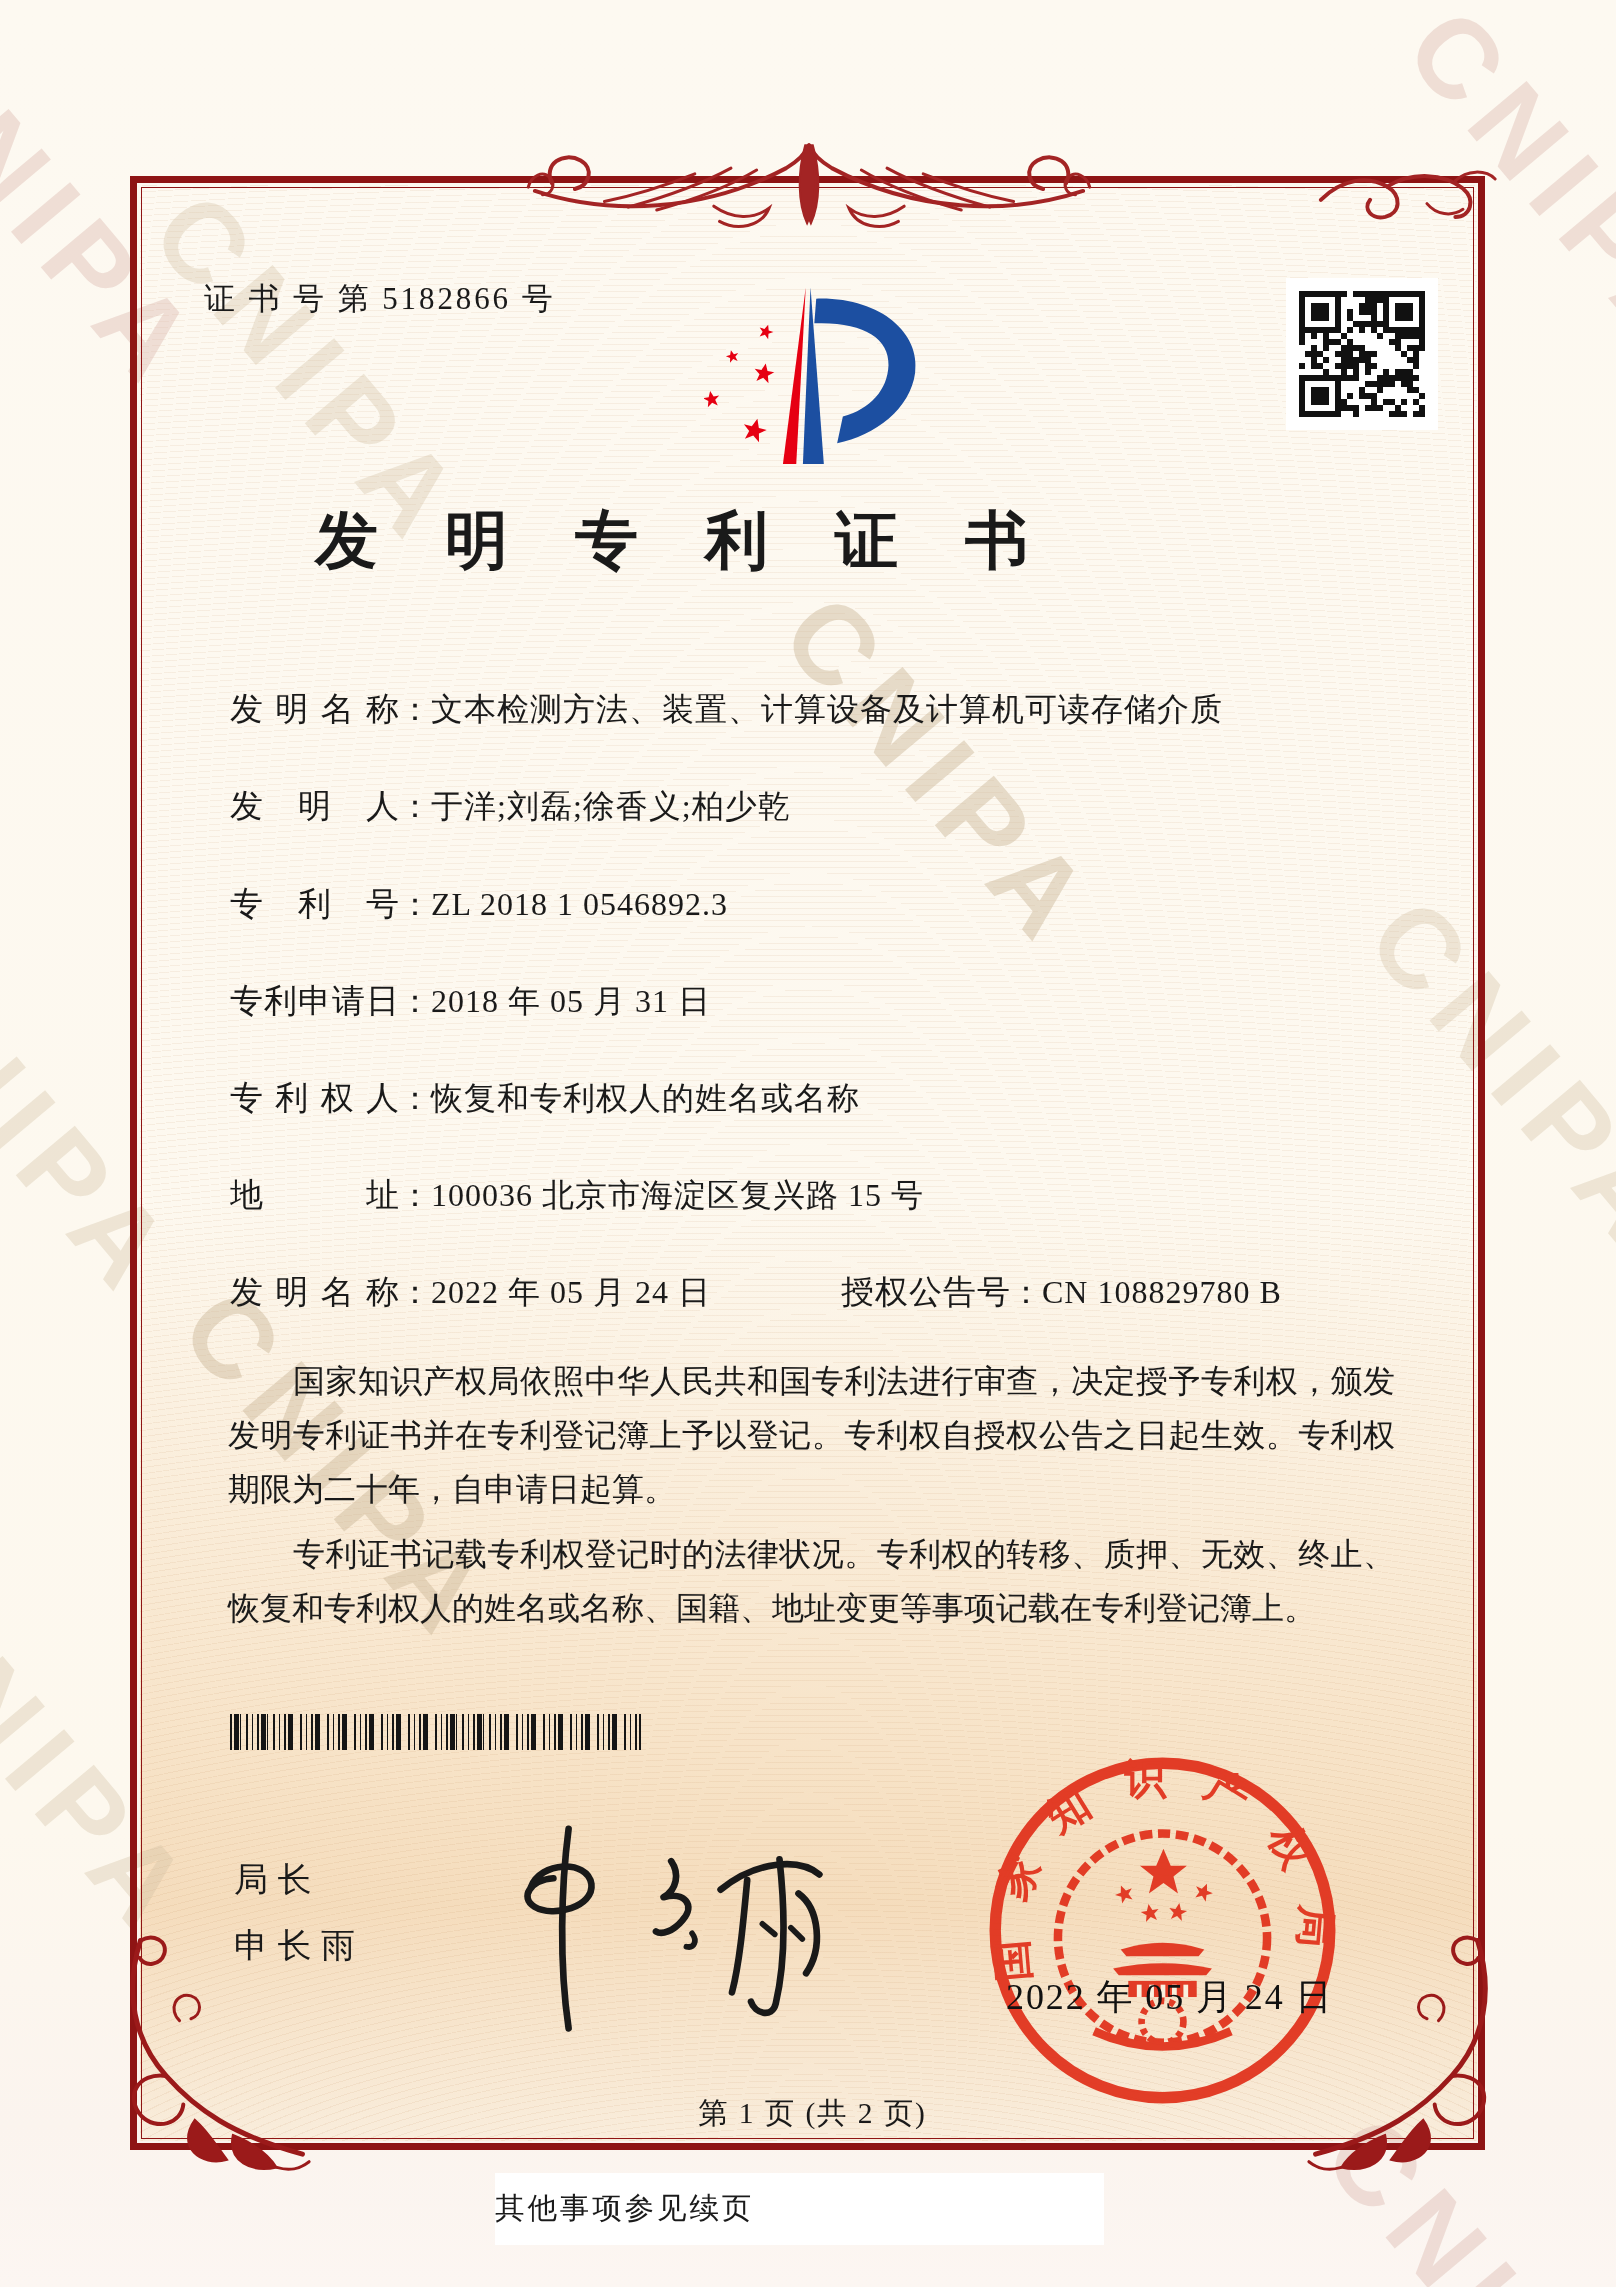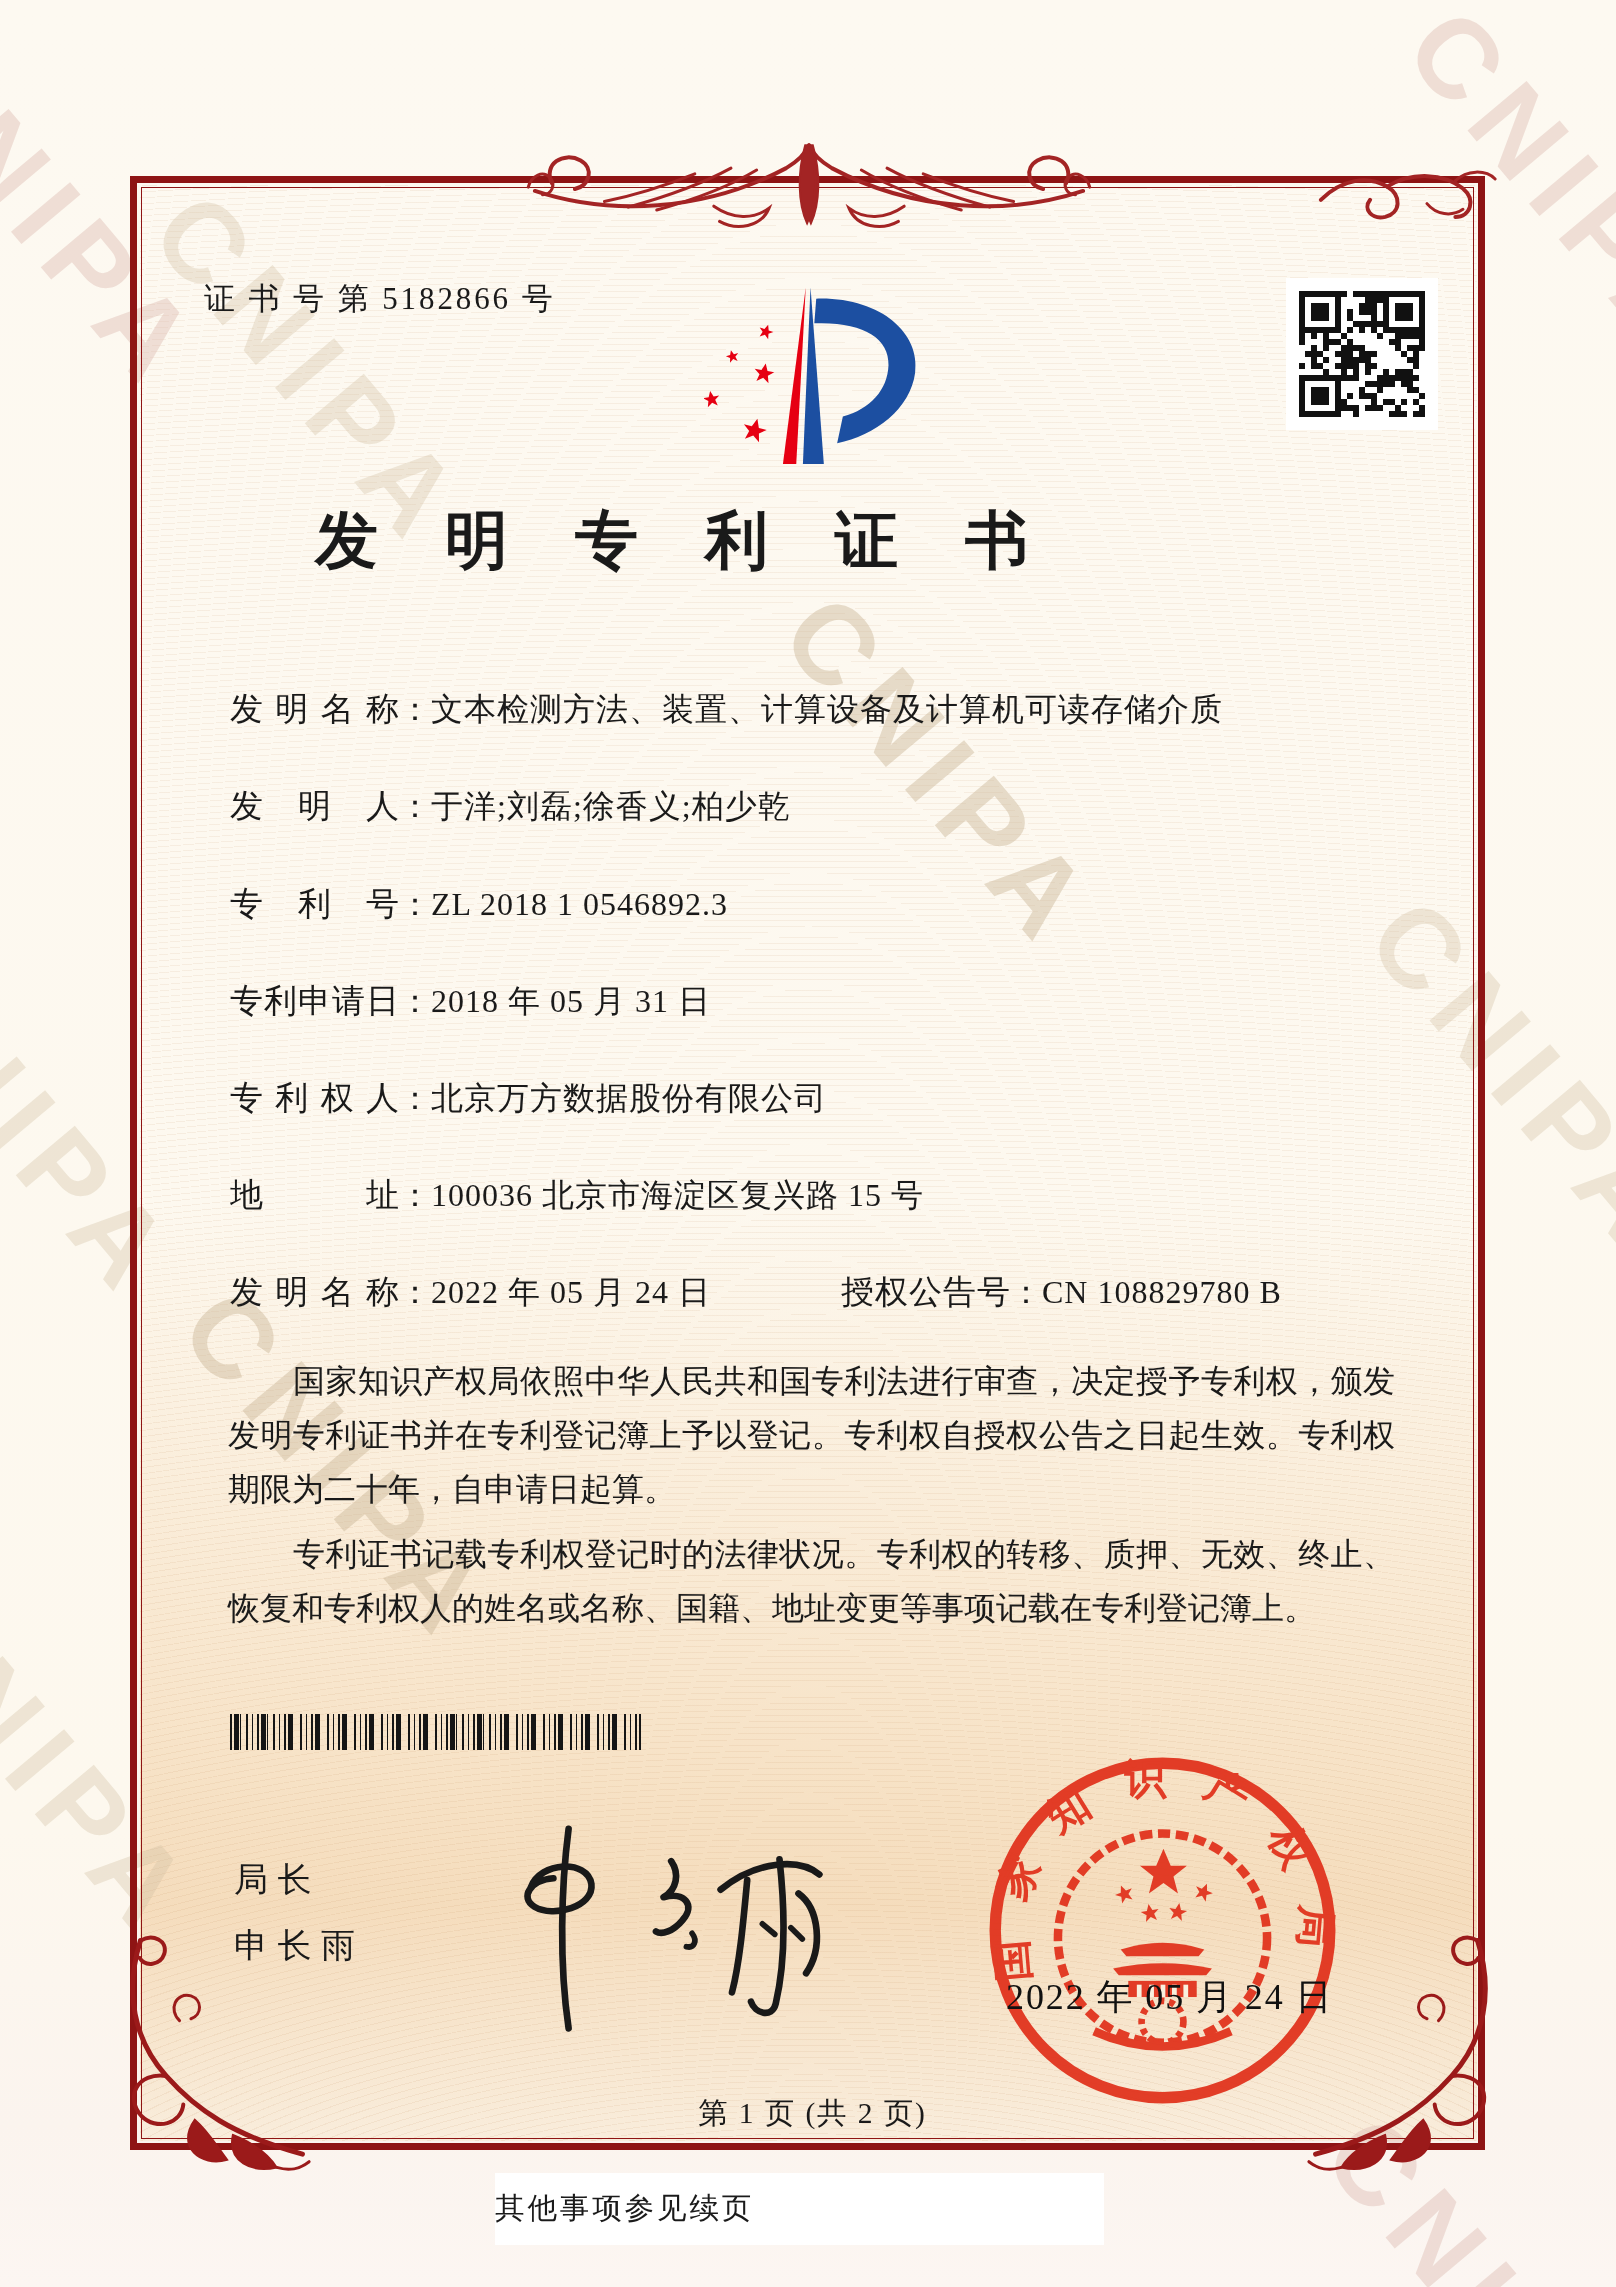--- a/index.html
+++ b/index.html
@@ -312,21 +312,21 @@
   <div class="field-row" style="top:784px;">
     <span class="flabel">发明人</span><span class="colon">：</span><span class="fvalue">于洋;刘磊;徐香义;柏少乾</span>
   </div>
   <div class="field-row" style="top:882px;">
     <span class="flabel">专利号</span><span class="colon">：</span><span class="fvalue">ZL 2018 1 0546892.3</span>
   </div>
   <div class="field-row" style="top:979px;">
     <span class="flabel">专利申请日</span><span class="colon">：</span><span class="fvalue">2018 年 05 月 31 日</span>
   </div>
   <div class="field-row" style="top:1076px;">
-    <span class="flabel">专利权人</span><span class="colon">：</span><span class="fvalue">北京万方数据股份有限公司</span>
+    <span class="flabel">专利权人</span><span class="colon">：</span><span class="fvalue">恢复和专利权人的姓名或名称</span>
   </div>
   <div class="field-row" style="top:1173px;">
     <span class="flabel">地址</span><span class="colon">：</span><span class="fvalue">100036 北京市海淀区复兴路 15 号</span>
   </div>
   <div class="field-row" style="top:1270px;">
     <span class="flabel">发明名称</span><span class="colon">：</span><span class="fvalue">2022 年 05 月 24 日</span>
     <span class="pair2">
       <span class="flabel">授权公告号</span><span class="colon">：</span><span class="fvalue">CN 108829780 B</span>
     </span>
   </div>

